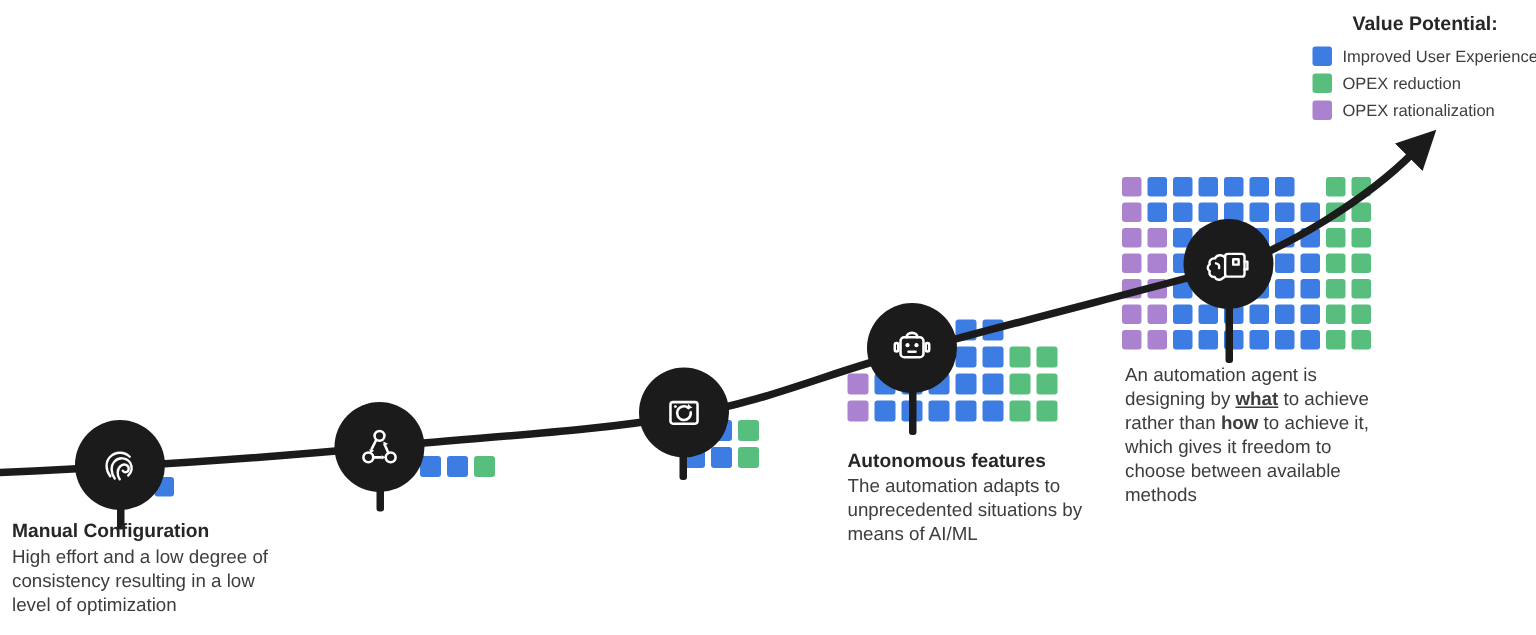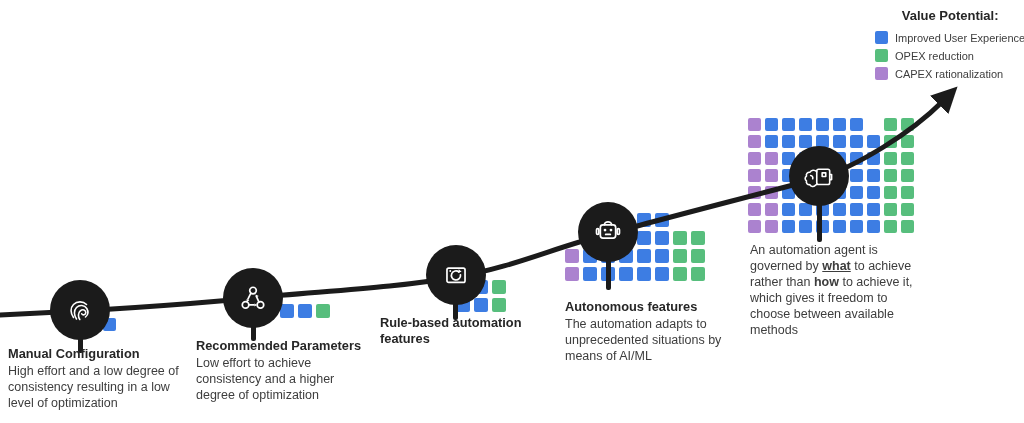--- a/index.html
+++ b/index.html
@@ -214,46 +214,41 @@
       <path d="M25.5 14.6 L27.2 14.6 L27.2 19.2 L25.5 19.2"></path>
       <path d="M14 12.3 C12.2 10.1 9 10.5 8 12.7 C5.8 12.4 4.2 14.3 4.9 16.1 C3.3 17.1 3.3 19.3 4.9 20.3 C4.2 22.2 5.8 24 7.8 23.7 C8.7 25.6 11.2 25.9 12.6 24.4 L14 23.4"></path>
       <path d="M8.6 15.6 C10.1 15.8 10.8 17 10.4 18.4"></path>
     </svg>
   </div>
 
   <div class="stage-text t1">
     <div class="stage-title">Manual Configuration</div>
     <div class="stage-desc"><span>High effort and a low degree of consistency resulting in a low level of optimization</span></div>
   </div>
-  <div class="stage-text t2">
-    <div class="stage-title">Recommended Parameters</div>
-    <div class="stage-desc"><span>Low effort to achieve consistency and a higher degree of optimization</span></div>
-  </div>
   <div class="stage-text t3">
-    <div class="stage-title">Rule-based automation features</div>
   </div>
   <div class="stage-text t4">
     <div class="stage-title">Autonomous features</div>
     <div class="stage-desc"><span>The automation adapts to unprecedented situations by means of AI/ML</span></div>
   </div>
   <div class="stage-text t5">
-    <div class="stage-desc"><span>An automation agent is governed by </span><span style="font-weight: bold; text-decoration: underline;">what</span><span> to achieve rather than </span><span style="font-weight: bold;">how</span><span> to achieve it, which gives it freedom to choose between available methods</span></div>
+    <div class="stage-desc"><span>An automation agent is designing by </span><span style="font-weight: bold; text-decoration: underline;">what</span><span> to achieve rather than </span><span style="font-weight: bold;">how</span><span> to achieve it, which gives it freedom to choose between available methods</span></div>
   </div>
 
   <div class="legend">
     <div class="legend-title">Value Potential:</div>
     <div>
         <div class="legend-item">
           <div class="legend-swatch" style="background: rgb(61, 125, 227);"></div>
           <span class="legend-label">Improved User Experience</span>
         </div>
         <div class="legend-item">
           <div class="legend-swatch" style="background: rgb(87, 190, 125);"></div>
           <span class="legend-label">OPEX reduction</span>
         </div>
         <div class="legend-item">
           <div class="legend-swatch" style="background: rgb(171, 130, 207);"></div>
-          <span class="legend-label">CAPEX rationalization</span>
+          <span class="legend-label">OPEX rationalization</span>
         </div>
       </div>
   </div>
 
 </div>
 
 </body></html>

